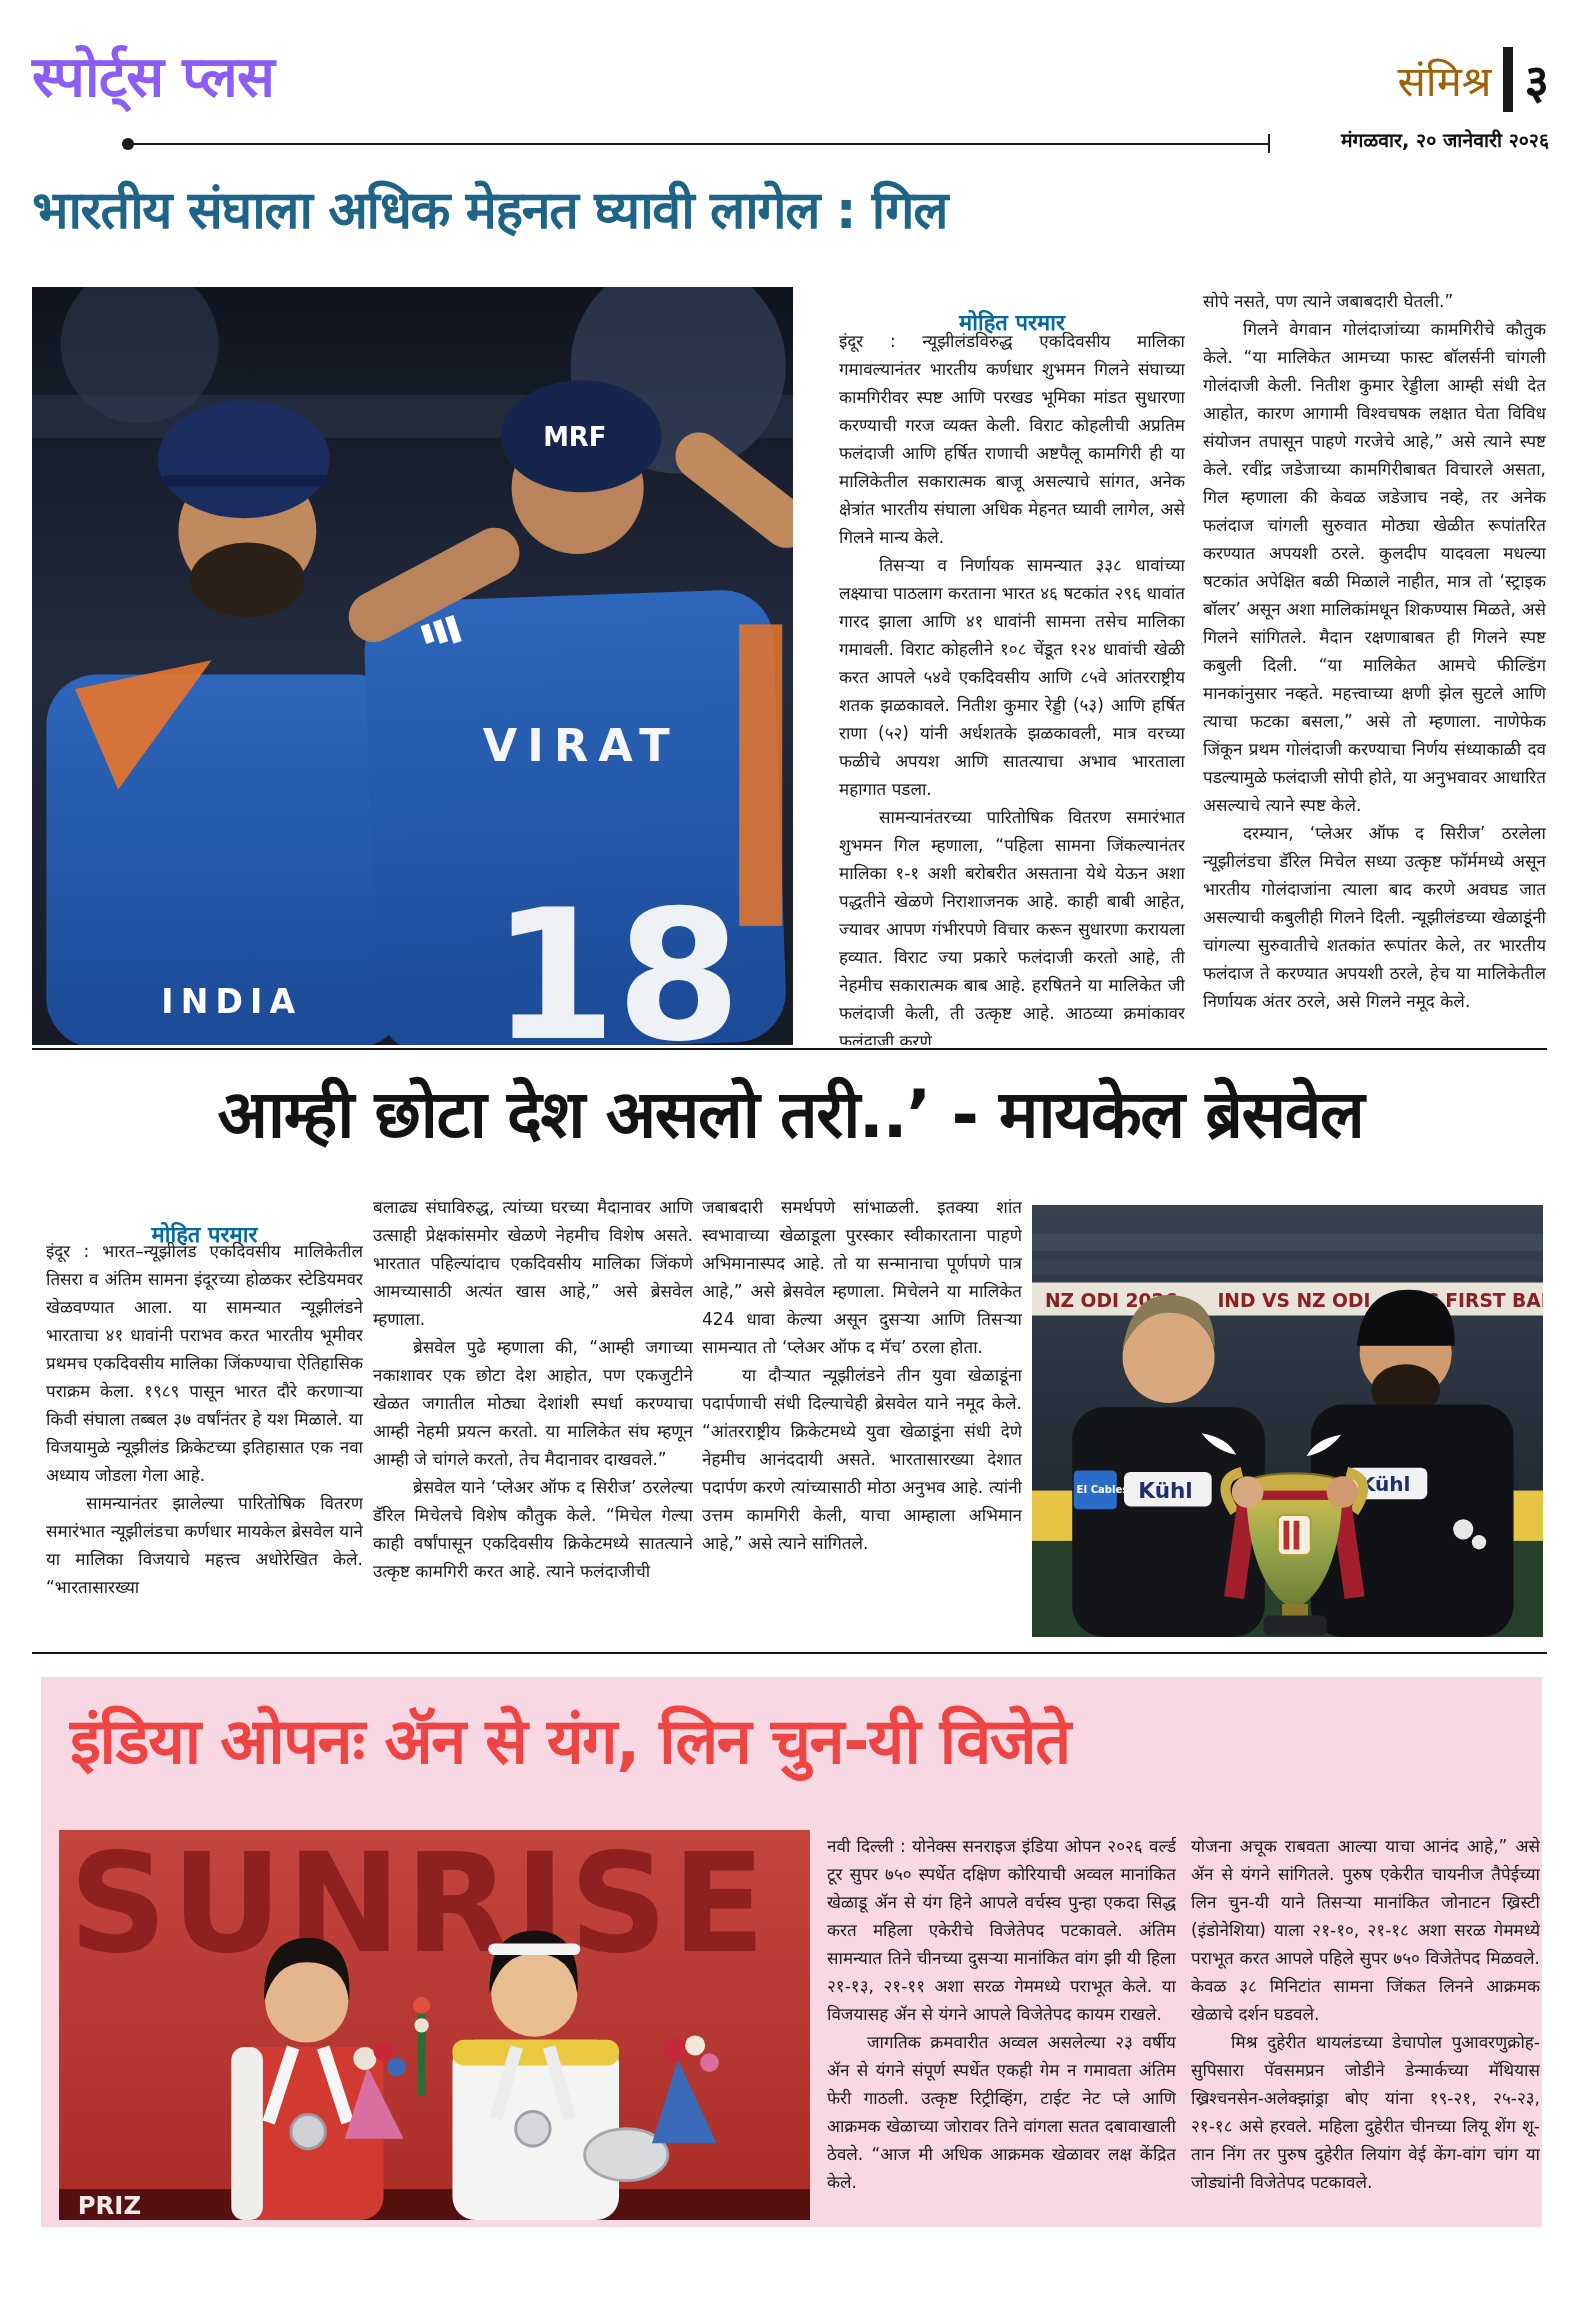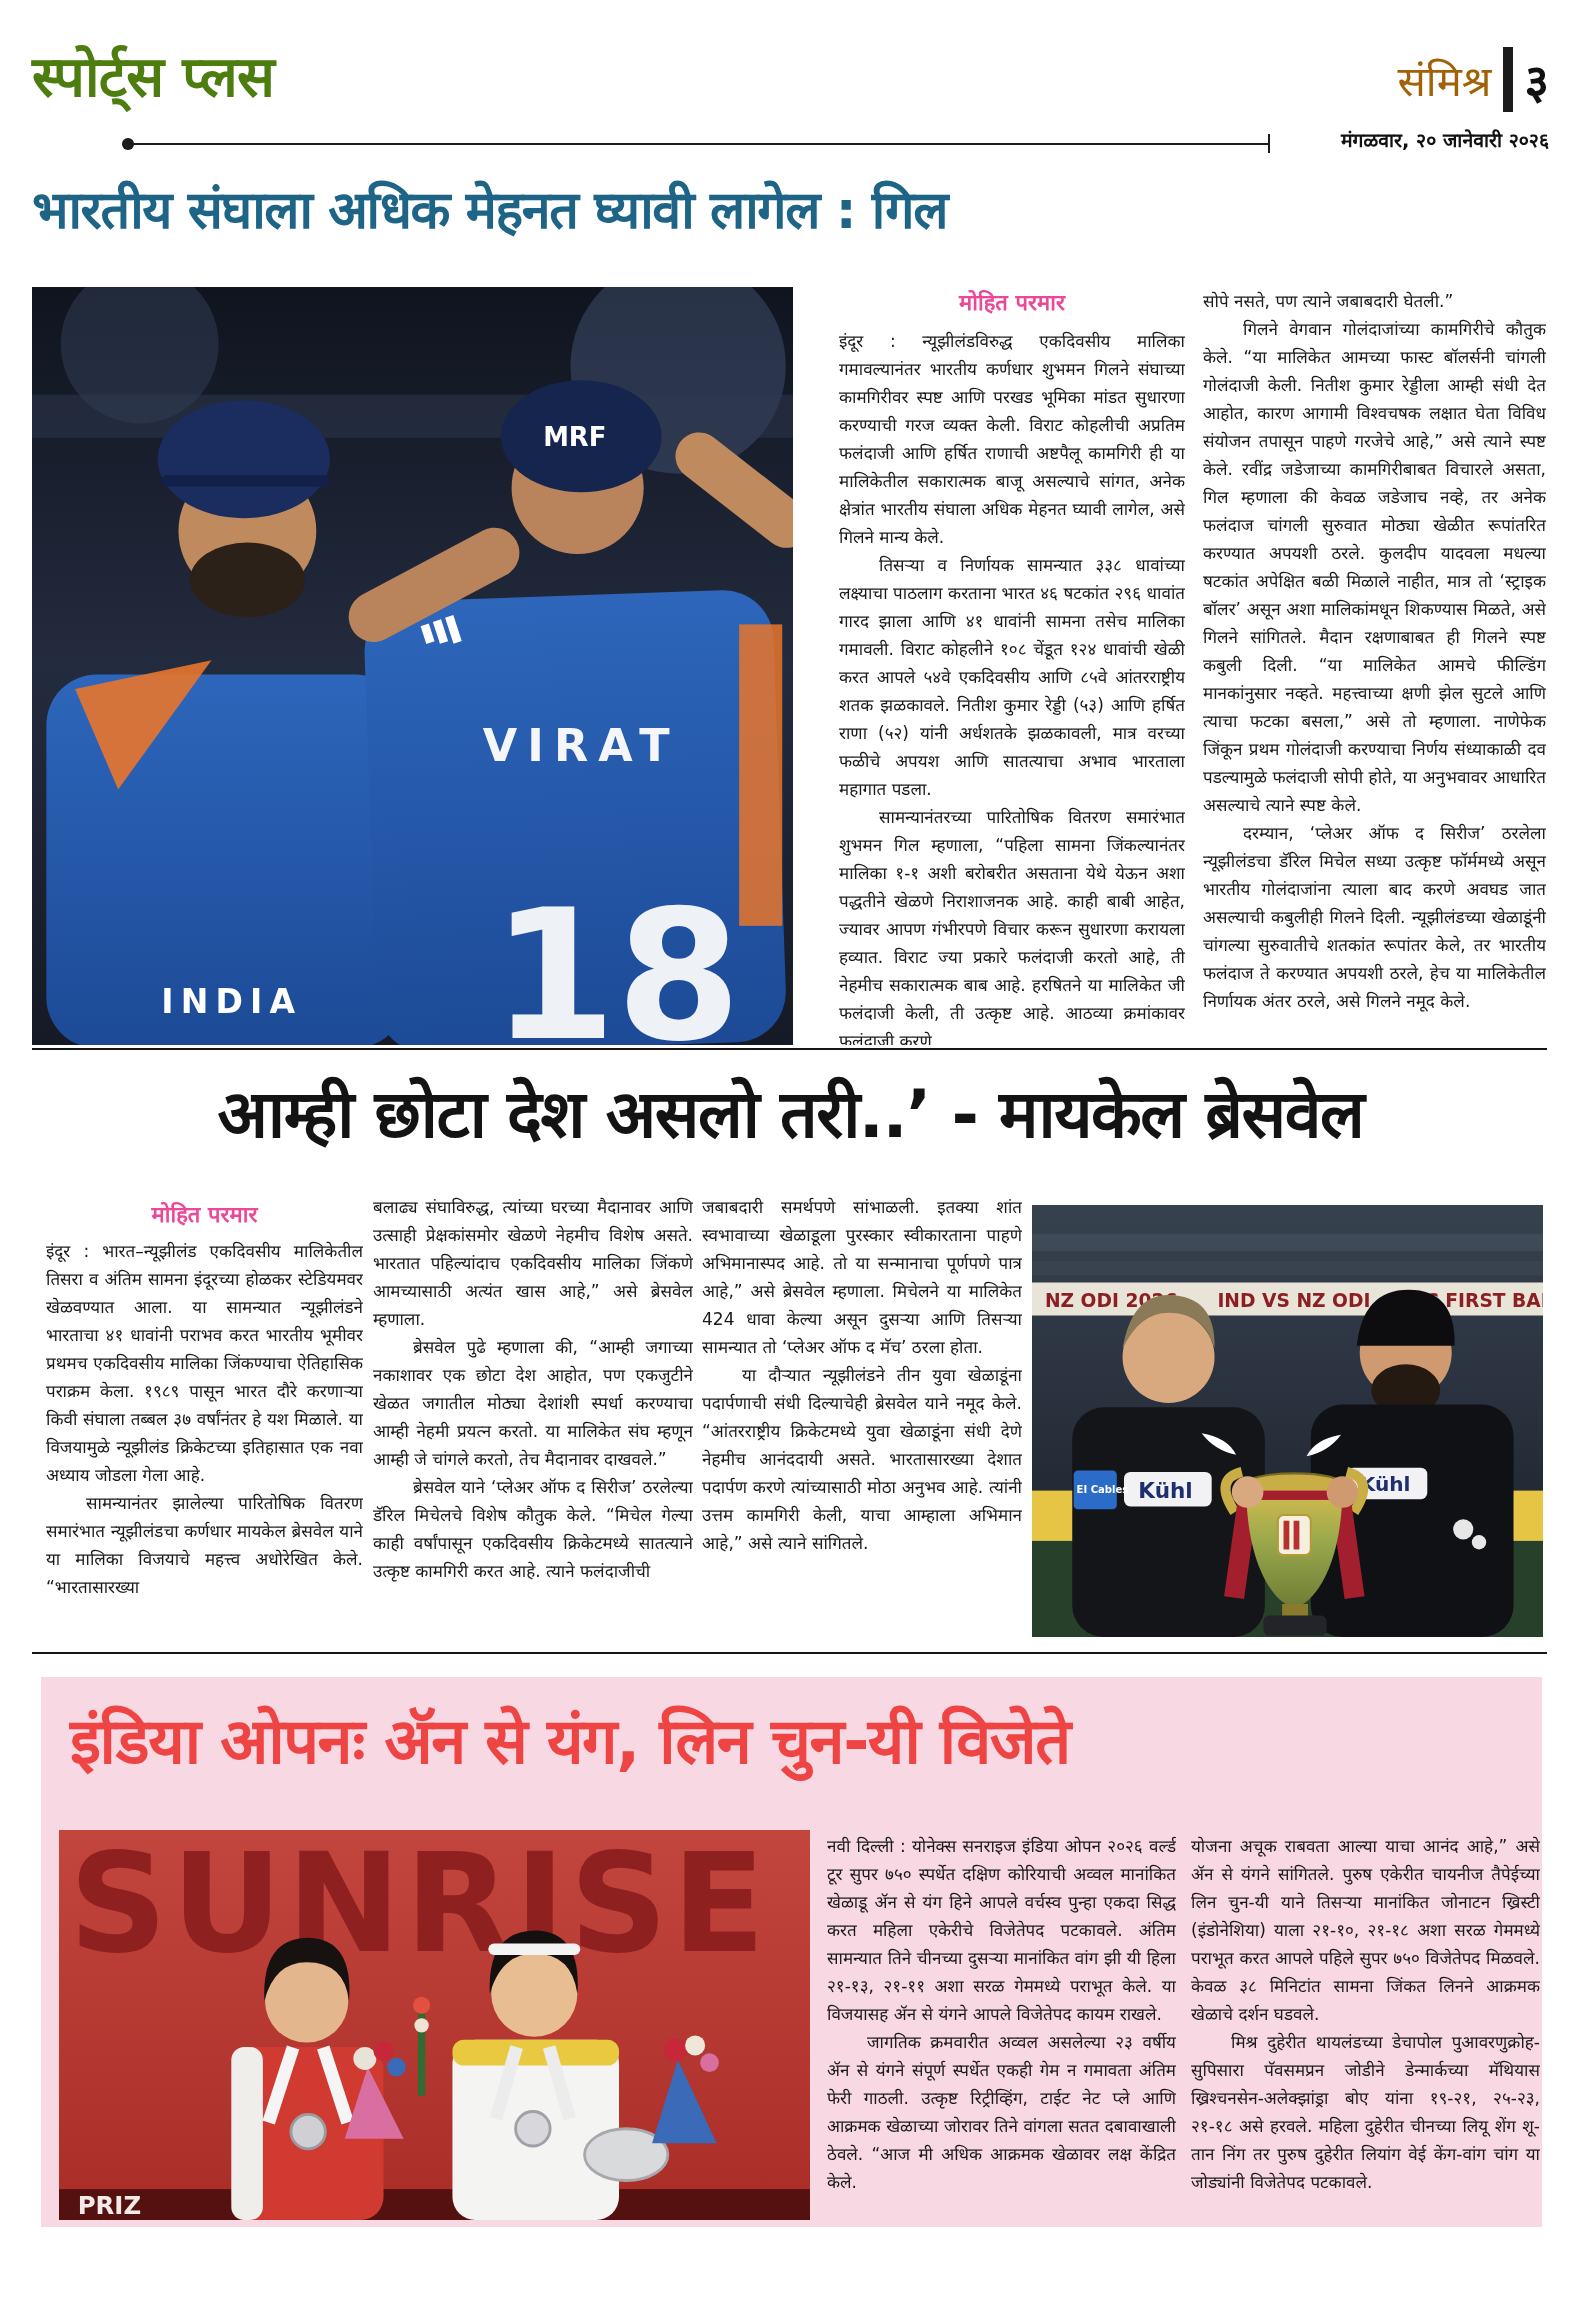--- a/index.html
+++ b/index.html
@@ -1,34 +1,34 @@
 <!DOCTYPE html>
 <html style="font-size:11.5px"><head>
 <meta charset="utf-8">
 <style>
   html,body{margin:0;padding:0;background:#ffffff;}
   .page{position:relative;width:1583px;height:2319px;background:#ffffff;overflow:hidden;
         font-family:"DejaVu Sans","Liberation Sans",sans-serif;color:#161616;}
   .abs{position:absolute;}
   
-  .masthead-title{left:32px;top:36px;font-size:56px;font-weight:800;color:#4d7c0f;letter-spacing:-0.7px;white-space:nowrap;}
+  .masthead-title{left:32px;top:36px;font-size:56px;font-weight:800;color:#8b5cf6;letter-spacing:-0.7px;white-space:nowrap;}
   .top-rule{left:131px;top:143px;width:1139px;height:2.2px;background:#1c1c1c;}
   .top-rule-dot{left:122px;top:138px;width:11.5px;height:11.5px;border-radius:50%;background:#1c1c1c;}
   .top-rule-tick{left:1268px;top:134px;width:2.2px;height:18.7px;background:#1c1c1c;}
   .section-block{right:34px;top:47px;display:flex;align-items:center;gap:11.5px;}
   .section-name{font-size:42px;font-weight:400;color:#a16207;}
   .section-sep{width:10px;height:65px;background:#1b1b1b;}
   .page-number{font-size:47px;font-weight:800;color:#111111;}
   .date-line{right:34px;top:126px;font-size:19.4px;font-weight:600;color:#111111;white-space:nowrap;}
   
   .headline-1{left:32px;top:172px;width:1517px;font-size:52px;font-weight:800;color:#1d6486;letter-spacing:-1.4px;white-space:nowrap;}
   .headline-2{left:32px;top:1066px;width:1517px;font-size:66px;font-weight:800;color:#131313;letter-spacing:-1.4px;white-space:nowrap;text-align:center;}
   .headline-3{left:70px;top:1696px;width:1443px;font-size:63px;font-weight:800;color:#ef4444;letter-spacing:-1.4px;white-space:nowrap;}
   
-  .byline{font-size:22px;font-weight:800;color:#ec4899;text-align:center;}
+  .byline{font-size:22px;font-weight:800;color:#0369a1;text-align:center;margin-top:20px;}
   .col{font-size:17px;line-height:28px;text-align:justify;color:#191919;overflow:hidden;}
   .col p{margin:0;}
   .col p.ind{text-indent:40px;}
   .divider{height:2.2px;background:#161616;}
   .pink-section{left:41px;top:1677px;width:1501px;height:550px;background:#f8d8e2;}
   .photo{overflow:hidden;}
   .photo svg{display:block;width:100%;height:100%;}
 </style>
 </head>
 <body>

